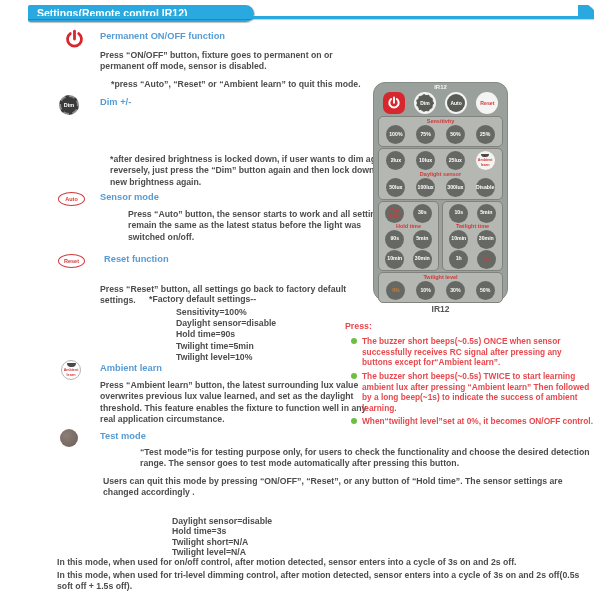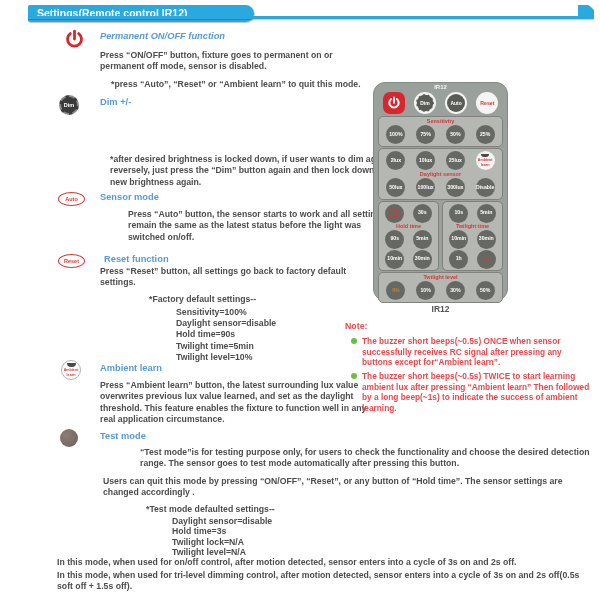--- a/index.html
+++ b/index.html
@@ -73,66 +73,65 @@
   </div>
   <div class="header-line"></div>
   <div class="header-box"></div>
 
   <div class="s-icon" style="left:64px;top:29px;">
     <svg width="21" height="21" viewBox="0 0 24 24" fill="none" stroke="#d8262e" stroke-width="3.2" stroke-linecap="round">
       <path d="M12 2.5v9"></path>
         <path d="M7.2 5.2a8 8 0 1 0 9.6 0"></path>
     </svg>
   </div>
-  <div class="h" style="left:100px;top:31px;font-style:italic;">Permanent ON/OFF function</div>
+  <div class="h" style="left:100px;top:31px;">Permanent ON/OFF function</div>
   <div class="p" style="left:100px;top:50px;width:266px;">Press “ON/OFF” button, fixture goes to permanent on or permanent off mode, sensor is disabled.</div>
   <div class="p" style="left:111px;top:79px;width:292px;">*press “Auto”, “Reset” or “Ambient learn” to quit this mode.</div>
 
   <div class="s-icon dim-icon" style="left:59px;top:95px;">
     <span>Dim</span>
   </div>
   <div class="h" style="left:100px;top:97px;">Dim +/-</div>
   <div class="p" style="left:110px;top:154px;width:288px;">*after desired brightness is locked down, if user wants to dim again reversely, just press the “Dim” button again and then lock down the new brightness again.</div>
 
   <div class="s-icon oval-icon" style="left:58px;top:192px;">
     <span>Auto</span>
   </div>
   <div class="h" style="left:100px;top:192px;">Sensor mode</div>
   <div class="p" style="left:100px;top:209px;width:266px;margin-left:28px;">Press  “Auto” button, the sensor starts to work and all settings remain the same as the latest status before the light was switched on/off.</div>
 
   <div class="s-icon oval-icon" style="left:58px;top:254px;">
     <span>Reset</span>
   </div>
   <div class="h" style="left:104px;top:254px;">Reset function</div>
-  <div class="p" style="left:100px;top:266px;width:276px;">Press “Reset” button, all settings go back to factory default settings.</div>
+  <div class="p" style="left:100px;top:284px;width:276px;">Press “Reset” button, all settings go back to factory default settings.</div>
   <div class="p" style="left:149px;top:294px;width:220px;">*Factory default settings--</div>
   <div class="list" style="left:176px;top:307px;">
     <div>Sensitivity=100%</div>
     <div>Daylight sensor=disable</div>
     <div>Hold time=90s</div>
     <div>Twilight time=5min</div>
     <div>Twilight level=10%</div>
   </div>
 
   <div class="s-icon ambient-icon" style="left:61px;top:360px;">
     <span class="eye"></span>
     <span>Ambient learn</span>
   </div>
   <div class="h" style="left:100px;top:363px;">Ambient learn</div>
   <div class="p" style="left:100px;top:380px;width:270px;">Press “Ambient learn” button, the latest surrounding lux value overwrites previous lux value learned, and set as the daylight threshold. This feature enables the fixture to function well in any real application circumstance.</div>
 
   <div class="s-icon test-icon" style="left:60px;top:429px;"></div>
   <div class="h" style="left:100px;top:431px;">Test mode</div>
   <div class="p" style="left:100px;top:447px;width:474px;margin-left:40px;">“Test mode”is for testing purpose only, for users to check the functionality and choose the desired detection range. The sensor goes to test mode automatically after pressing this button.</div>
   <div class="p" style="left:103px;top:476px;width:466px;">Users can quit this mode by pressing “ON/OFF”, “Reset”, or any button of “Hold time”. The sensor settings are changed accordingly .</div>
-  <div class="p" style="left:146px;top:504px;width:220px;">*Test mode defaulted settings--</div>
   <div class="list tight" style="left:172px;top:516px;">
     <div>Daylight sensor=disable</div>
     <div>Hold time=3s</div>
-    <div>Twilight lock=N/A</div>
+    <div>Twilight short=N/A</div>
     <div>Twilight level=N/A</div>
   </div>
 
   <div class="footer" style="left:57px;top:557px;width:540px;">In this mode, when used for on/off control, after motion detected, sensor enters into a cycle of 3s on and 2s off.</div>
   <div class="footer" style="left:57px;top:570px;width:532px;">In this mode, when used for tri-level dimming control, after motion detected, sensor enters into a cycle of 3s on and 2s off(0.5s soft off + 1.5s off).</div>
 
   <div class="remote">
     <div class="r-model">IR12</div>
     <div class="r-row r-top">
       <div class="r-btn power-btn">
@@ -217,23 +216,27 @@
       <div class="r-row">
         <div class="r-btn dark orange-text">0%</div>
         <div class="r-btn dark">10%</div>
         <div class="r-btn dark">30%</div>
         <div class="r-btn dark">50%</div>
       </div>
     </div>
   </div>
   <div class="r-caption">IR12</div>
 
-  <div class="note-title">Note:</div>
+  <div class="note-title">Press:</div>
   <div class="note-item" style="top:336px;">
     <span class="dot"></span>
     <span>The buzzer short beeps(~0.5s) ONCE when sensor successfully receives RC signal after pressing any buttons except for“Ambient learn”.</span>
   </div>
   <div class="note-item" style="top:371px;">
     <span class="dot"></span>
     <span>The buzzer short beeps(~0.5s) TWICE to start learning ambient lux after pressing “Ambient learn” Then followed by a long beep(~1s) to indicate the success of ambient learning.</span>
   </div>
+  <div class="note-item" style="top:416px;">
+    <span class="dot"></span>
+    <span>When“twilight level”set at 0%, it becomes ON/OFF control.</span>
+  </div>
 
 </div>
 
 </body></html>

